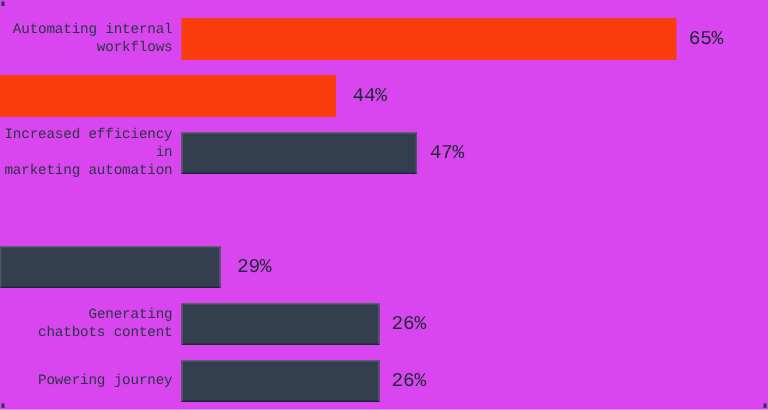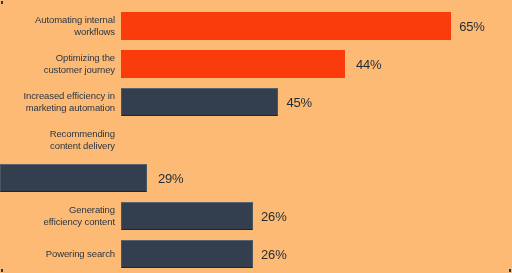--- a/index.html
+++ b/index.html
@@ -12,22 +12,23 @@
     overflow: hidden;
     background: #f1f8fb;
     font-family: "Liberation Sans", sans-serif;
     -webkit-font-smoothing: antialiased;
   }
 
   #chart-root {
     position: relative;
     width: 512px;
     height: 273px;
-    background: #fdba74;
+    background: #d946ef;
     box-sizing: border-box;
+    font-family: Liberation Mono, monospace;
   }
 
   
   .corner-mark {
     position: absolute;
     width: 2px;
     height: 3px;
     background: #2c3745;
   }
   .corner-mark.tl { left: 1px;  top: 1px; }
@@ -108,55 +109,51 @@
   <div class="rows" id="rows">
       <div class="row">
         <div class="row-label">Automating internal
 workflows</div>
         <div class="bar-area">
           <div class="bar accent" style="width: 330.2px;"></div>
           <div class="bar-value" style="left: 338.2px;">65%</div>
         </div>
       </div>
       <div class="row">
-        <div class="row-label">Optimizing the
-customer journey</div>
         <div class="bar-area">
           <div class="bar accent" style="width: 223.52px;"></div>
           <div class="bar-value" style="left: 235px;">44%</div>
         </div>
       </div>
       <div class="row">
         <div class="row-label">Increased efficiency in
 marketing automation</div>
         <div class="bar-area">
           <div class="bar base" style="width: 157.48px;"></div>
-          <div class="bar-value" style="left: 165.48px;">45%</div>
+          <div class="bar-value" style="left: 165.48px;">47%</div>
         </div>
       </div>
       <div class="row">
-        <div class="row-label">Recommending
-content delivery</div>
       </div>
       <div class="row">
         <div class="bar-area">
           <div class="bar base" style="width: 147.32px;"></div>
           <div class="bar-value" style="left: 158px;">29%</div>
         </div>
       </div>
       <div class="row">
         <div class="row-label">Generating
-efficiency content</div>
+chatbots content</div>
         <div class="bar-area">
           <div class="bar base" style="width: 132.08px;"></div>
           <div class="bar-value" style="left: 140.08px;">26%</div>
         </div>
       </div>
       <div class="row">
-        <div class="row-label">Powering search</div>
+        <div class="row-label">Powering journey</div>
         <div class="bar-area">
           <div class="bar base" style="width: 132.08px;"></div>
           <div class="bar-value" style="left: 140.08px;">26%</div>
         </div>
       </div>
     </div>
 
 </div>
 
 </body></html>

